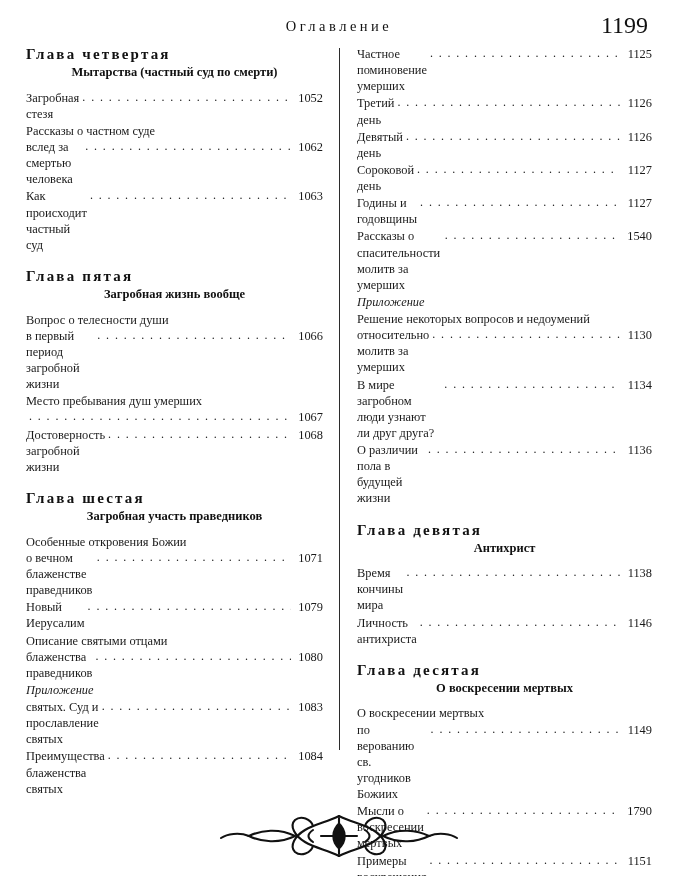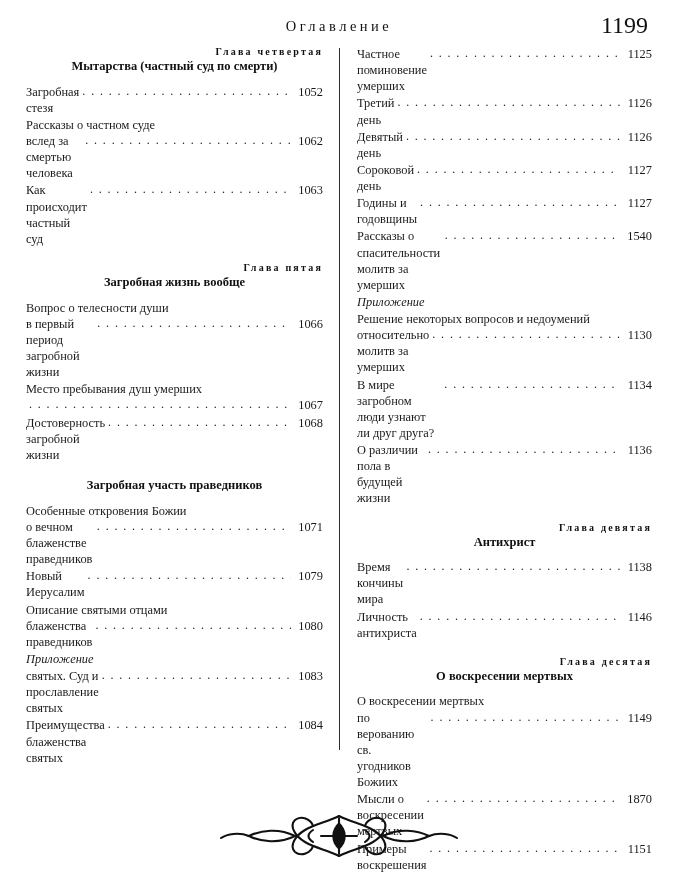--- a/index.html
+++ b/index.html
@@ -69,23 +69,23 @@
     background: #2b2b2b;
   }
   
   .chapter {
     margin-top: 15px;
   }
   .chapter:first-child {
     margin-top: 2px;
   }
   .chapter-title {
-    text-align: right;
+    text-align: left;
     font-weight: bold;
-    font-size: 10px;
+    font-size: 15px;
     letter-spacing: 2.2px;
     color: #111;
     margin-bottom: 2px;
   }
   .chapter-subtitle {
     text-align: center;
     font-weight: bold;
     font-size: 12.5px;
     color: #111;
     margin-bottom: 9px;
@@ -204,20 +204,21 @@
           </div>
           <div class="entry">
             <div class="line">
               <span class="txt">Достоверность загробной жизни</span>
               <span class="dots">. . . . . . . . . . . . . . . . . . . . . . . . . . . . . . . . . . . . . . . . . . . . . . . . . . . . . . . . . . . </span>
               <span class="pg">1068</span>
             </div>
           </div>
         </div>
         <div class="chapter">
+          <div class="chapter-title">Глава шестая</div>
           <div class="chapter-subtitle">Загробная участь праведников</div>
           <div class="entry">
             <div class="line">
               <span class="txt">Особенные откровения Божии</span>
             </div>
             <div class="line">
               <span class="txt">о вечном блаженстве праведников</span>
               <span class="dots">. . . . . . . . . . . . . . . . . . . . . . . . . . . . . . . . . . . . . . . . . . . . . . . . . . . . . . . . . . . </span>
               <span class="pg">1071</span>
             </div>
@@ -362,21 +363,21 @@
             <div class="line">
               <span class="txt">по верованию св. угодников Божиих</span>
               <span class="dots">. . . . . . . . . . . . . . . . . . . . . . . . . . . . . . . . . . . . . . . . . . . . . . . . . . . . . . . . . . . </span>
               <span class="pg">1149</span>
             </div>
           </div>
           <div class="entry">
             <div class="line">
               <span class="txt">Мысли о воскресении мертвых</span>
               <span class="dots">. . . . . . . . . . . . . . . . . . . . . . . . . . . . . . . . . . . . . . . . . . . . . . . . . . . . . . . . . . . </span>
-              <span class="pg">1870</span>
+              <span class="pg">1790</span>
             </div>
           </div>
           <div class="entry">
             <div class="line">
               <span class="txt">Примеры воскрешения из мертвых</span>
               <span class="dots">. . . . . . . . . . . . . . . . . . . . . . . . . . . . . . . . . . . . . . . . . . . . . . . . . . . . . . . . . . . </span>
               <span class="pg">1151</span>
             </div>
           </div>
         </div>

